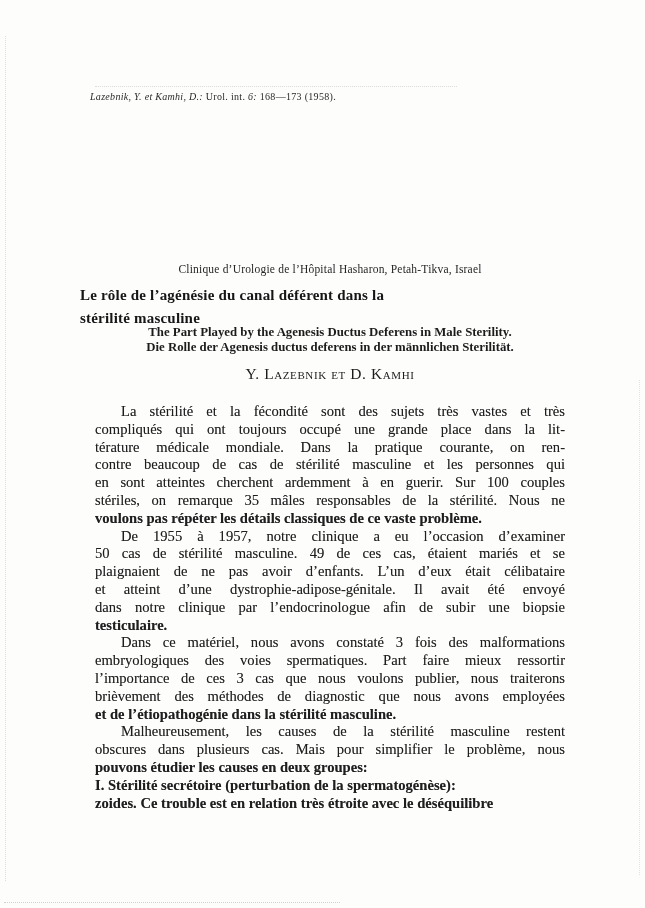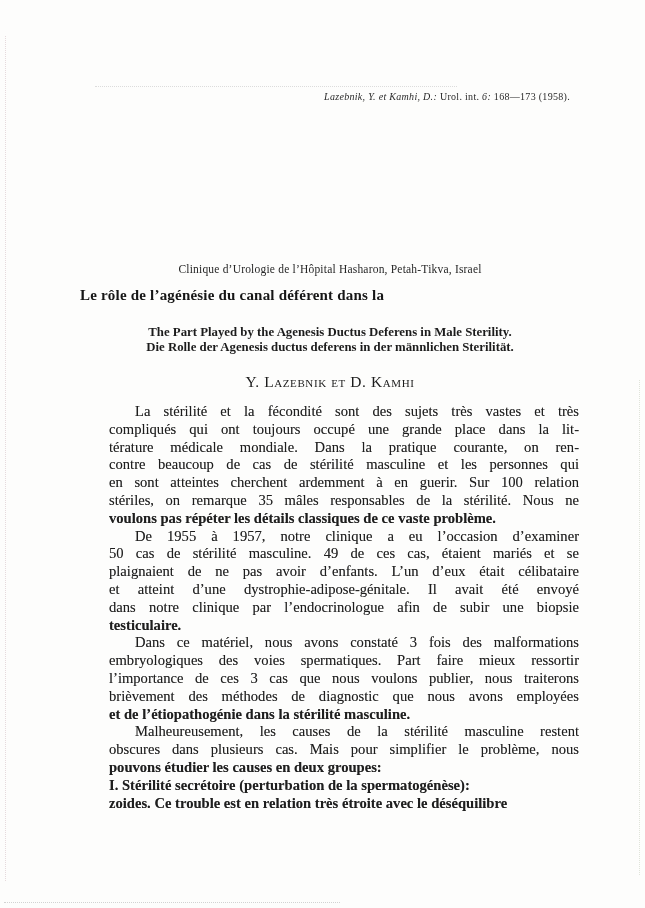--- a/index.html
+++ b/index.html
@@ -30,45 +30,44 @@
     border-top: 1px dotted #d2d2d2;
   }
   .rule-above-citation {
     position: absolute; left: 95px; top: 86px; width: 362px; height: 0;
     border-top: 1px dotted #dcdcdc;
   }
   .citation {
     position: absolute; left: 90px; top: 91px; width: 480px;
     font-size: 10px; letter-spacing: 0.3px; color: #2a2a2a;
     white-space: nowrap;
-    text-align: right;
   }
   .citation .it { font-style: italic; }
   .institution {
     position: absolute; left: 80px; top: 263px; width: 500px;
     text-align: center; font-size: 11.5px; color: #262626;
     letter-spacing: 0.2px;
   }
   .title {
     position: absolute; left: 80px; top: 284px; width: 500px; margin: 0;
     text-align: left; font-size: 15px; font-weight: bold;
     line-height: 22.5px; letter-spacing: 0.2px; color: #161616;
   }
   .subtitle {
     position: absolute; left: 80px; top: 325px; width: 500px;
     text-align: center; font-size: 12.8px; font-weight: bold;
     line-height: 14.6px; color: #1c1c1c;
   }
   .authors {
-    position: absolute; left: 80px; top: 373px; width: 500px;
+    position: absolute; left: 80px; top: 365px; width: 500px;
     text-align: center; font-size: 15.5px; font-variant: small-caps;
     letter-spacing: 0.6px; color: #1c1c1c;
   }
   .body-text {
-    position: absolute; left: 109px; top: 403px; width: 470px;
+    position: absolute; left: 95px; top: 403px; width: 470px;
     font-size: 14.6px; line-height: 17.8px; color: #1e1e1e;
     text-shadow: 0 0 0.3px rgba(20,20,20,0.4);
   }
   .bodyline {
     text-align: justify;
     text-align-last: justify;
     white-space: nowrap;
   }
   .bodyline.indent { text-indent: 26px; }
   .bodyline.last { text-align-last: left; font-weight: bold; }
@@ -87,35 +86,36 @@
     <span class="it">Lazebnik, Y. et Kamhi, D.:</span>
     <span>Urol. int.</span>
     <span class="it">6:</span>
     <span>168—173 (1958).</span>
   </div>
 
   <div class="institution">Clinique d’Urologie de l’Hôpital Hasharon, Petah-Tikva, Israel</div>
 
   <h1 class="title">
     <span>Le rôle de l’agénésie du canal déférent dans la</span><br>
+    <span>stérilité masculine</span>
   </h1>
 
   <div class="subtitle">
     <div>The Part Played by the Agenesis Ductus Deferens in Male Sterility.</div>
     <div>Die Rolle der Agenesis ductus deferens in der männlichen Sterilität.</div>
   </div>
 
   <div class="authors">Y. Lazebnik et D. Kamhi</div>
 
   <div class="body-text">
       <div class="bodyline indent">La stérilité et la fécondité sont des sujets très vastes et très</div>
       <div class="bodyline">compliqués qui ont toujours occupé une grande place dans la lit-</div>
       <div class="bodyline">térature médicale mondiale. Dans la pratique courante, on ren-</div>
       <div class="bodyline">contre beaucoup de cas de stérilité masculine et les personnes qui</div>
-      <div class="bodyline">en sont atteintes cherchent ardemment à en guerir. Sur 100 relation</div>
+      <div class="bodyline">en sont atteintes cherchent ardemment à en guerir. Sur 100 couples</div>
       <div class="bodyline">stériles, on remarque 35 mâles responsables de la stérilité. Nous ne</div>
       <div class="bodyline last">voulons pas répéter les détails classiques de ce vaste problème.</div>
       <div class="bodyline indent">De 1955 à 1957, notre clinique a eu l’occasion d’examiner</div>
       <div class="bodyline">50 cas de stérilité masculine. 49 de ces cas, étaient mariés et se</div>
       <div class="bodyline">plaignaient de ne pas avoir d’enfants. L’un d’eux était célibataire</div>
       <div class="bodyline">et atteint d’une dystrophie-adipose-génitale. Il avait été envoyé</div>
       <div class="bodyline">dans notre clinique par l’endocrinologue afin de subir une biopsie</div>
       <div class="bodyline last">testiculaire.</div>
       <div class="bodyline indent">Dans ce matériel, nous avons constaté 3 fois des malformations</div>
       <div class="bodyline">embryologiques des voies spermatiques. Part faire mieux ressortir</div>

